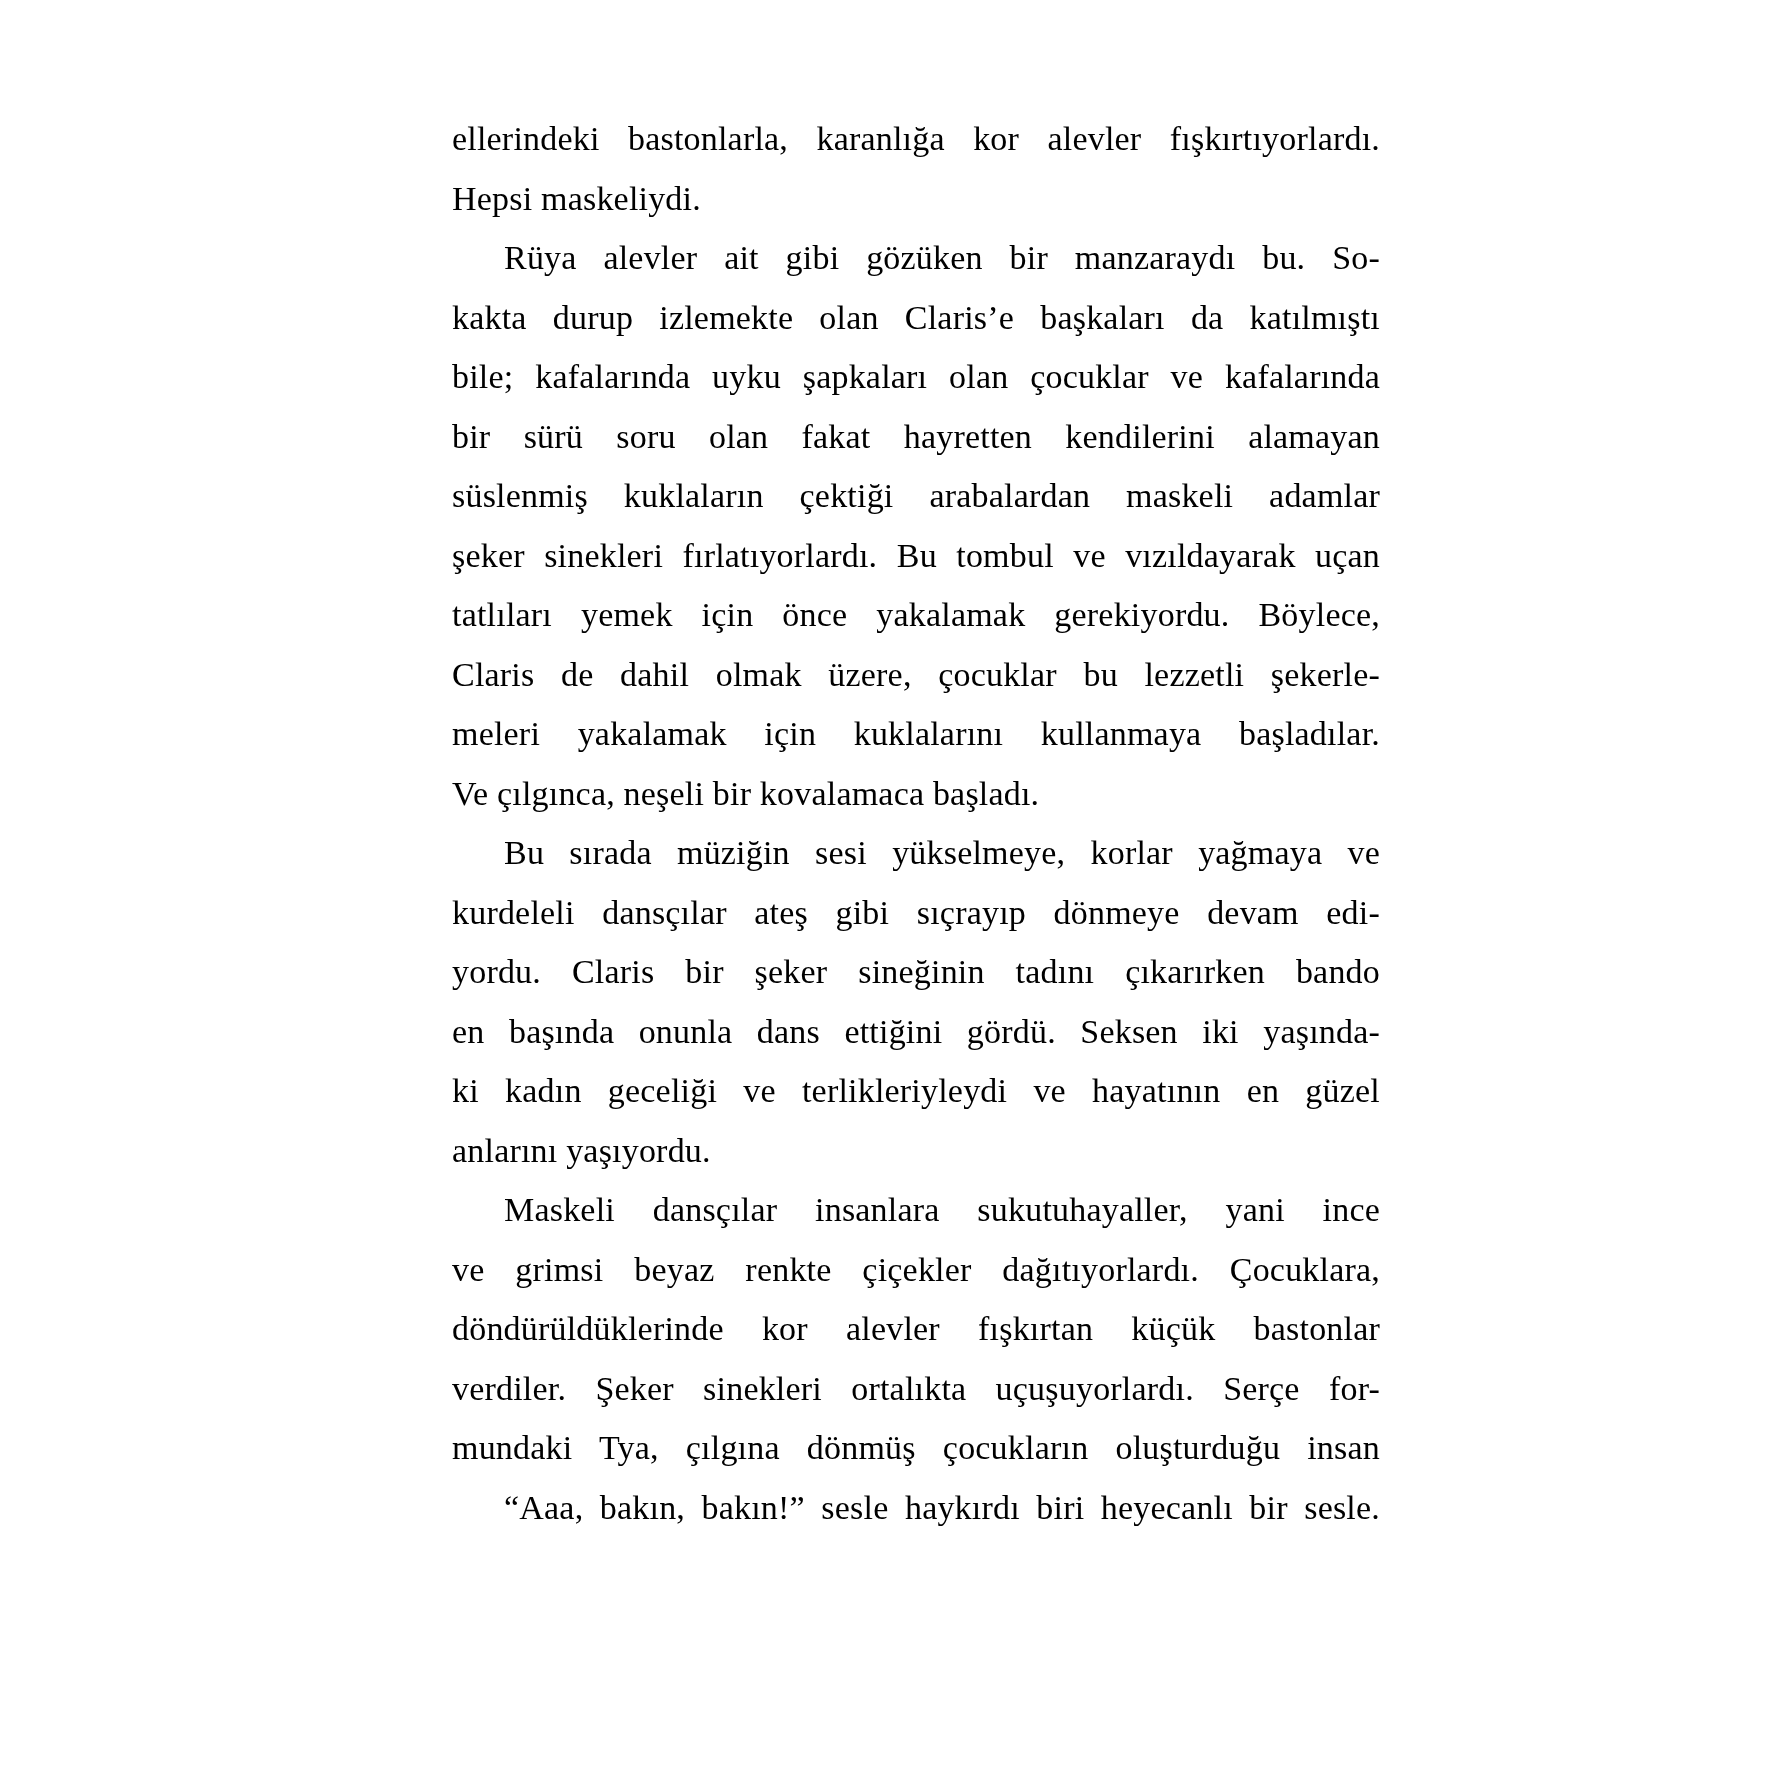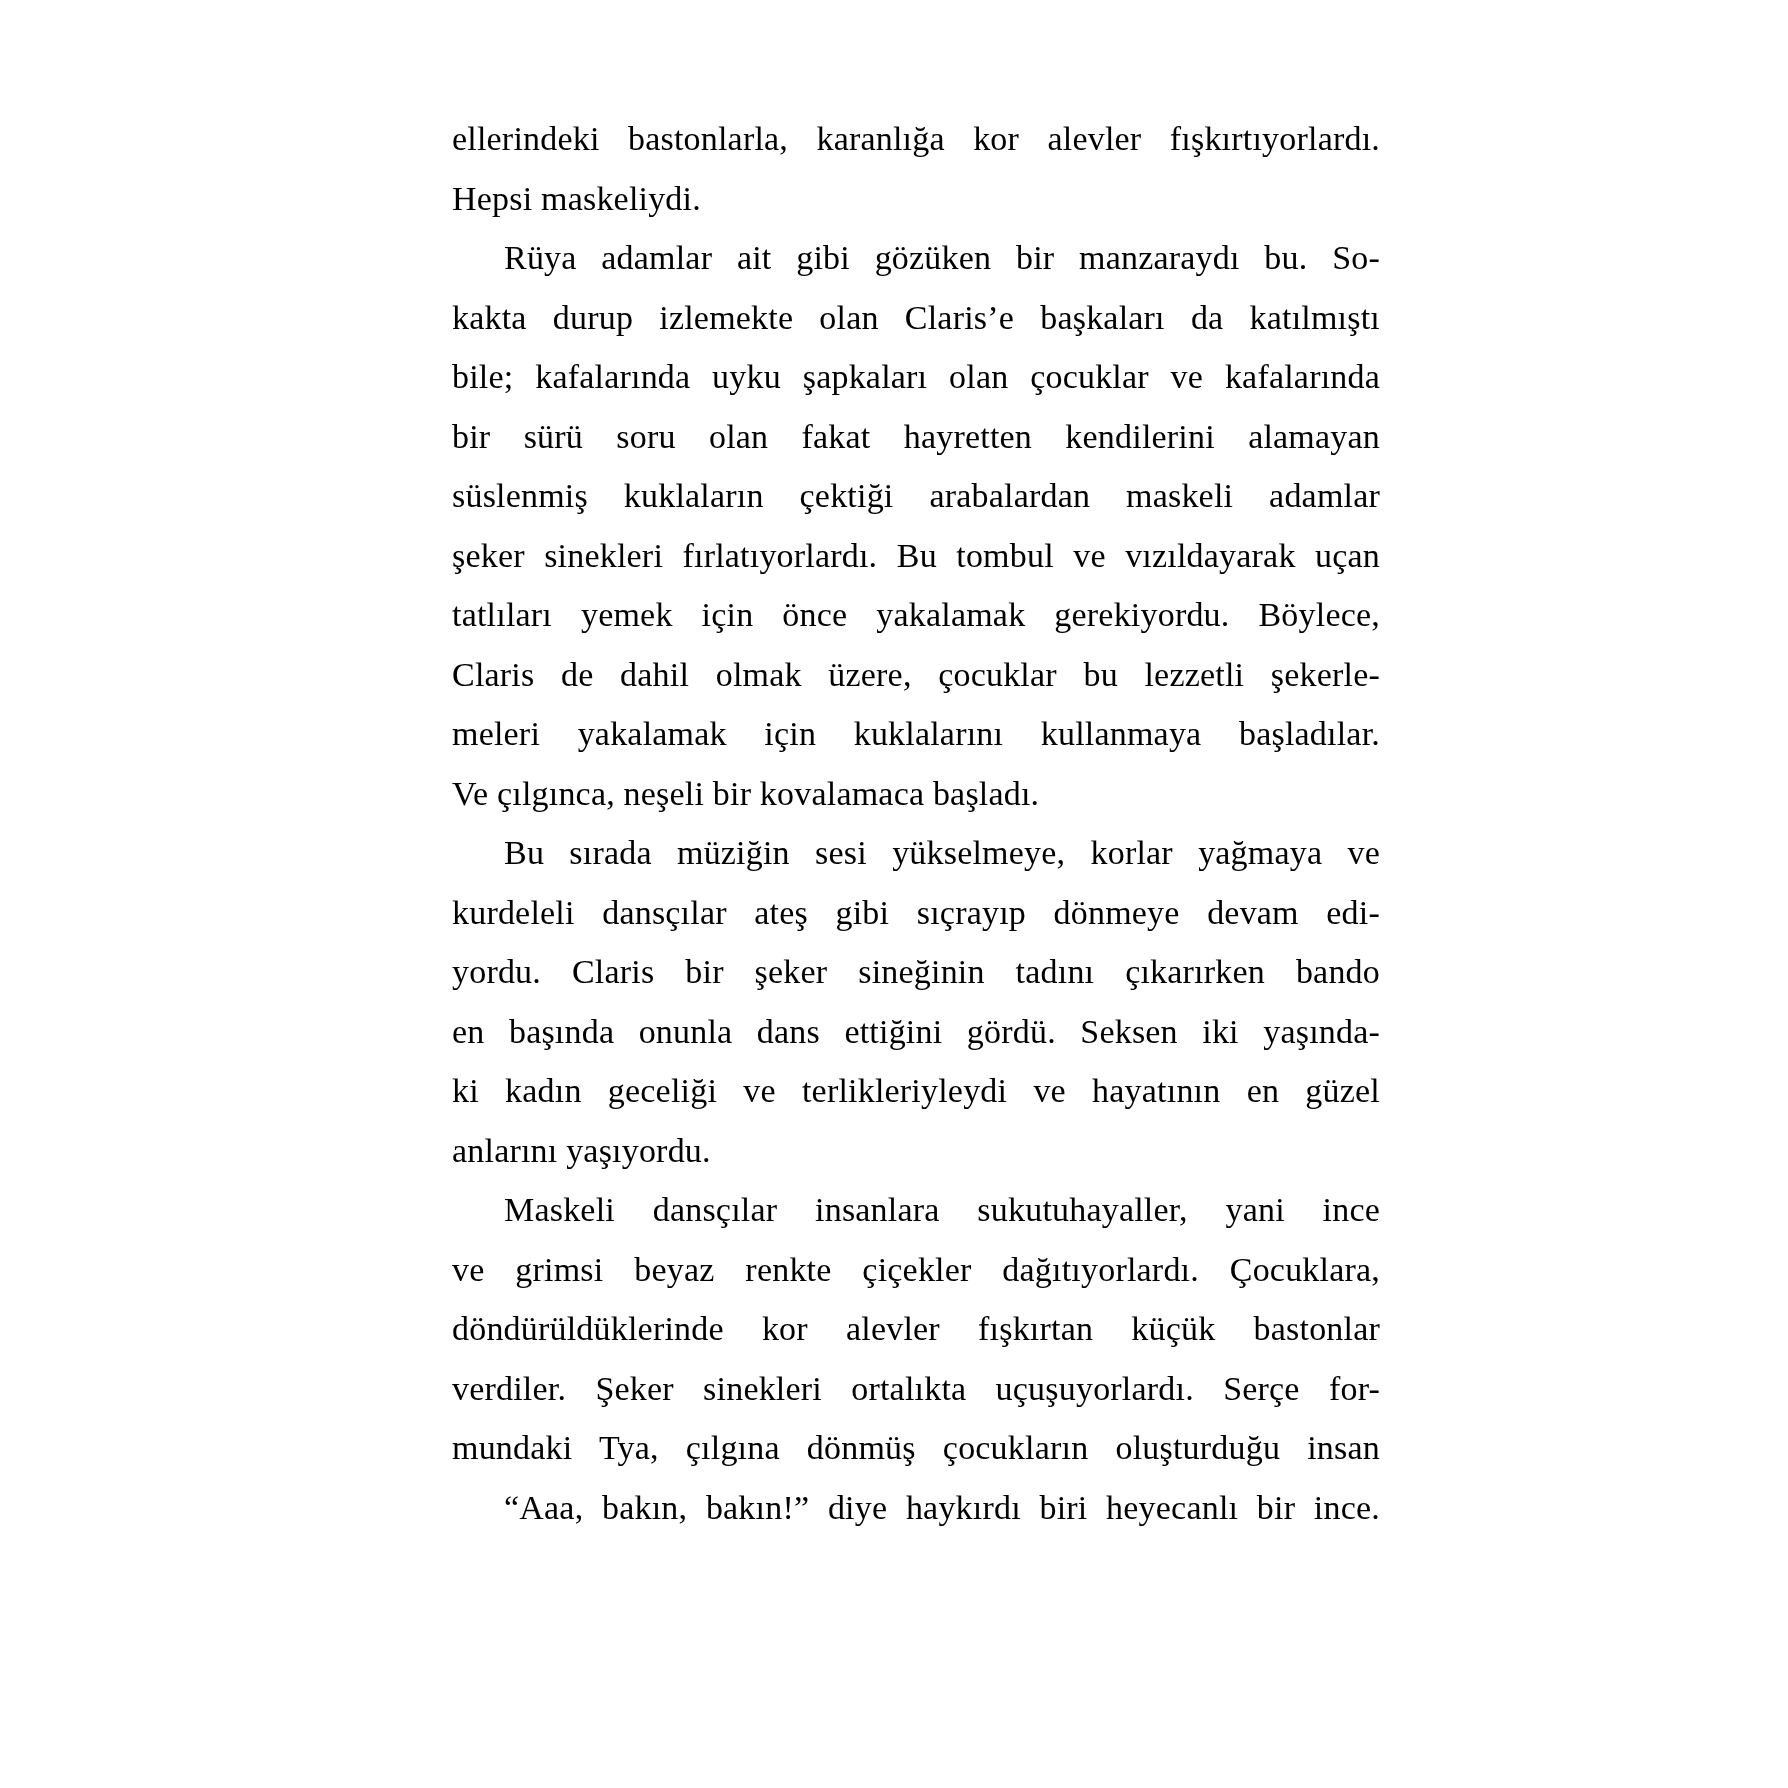--- a/index.html
+++ b/index.html
@@ -45,21 +45,21 @@
 </style>
 </head>
 <body>
 
 <div class="page">
   <div class="text-block">
 
     <div class="line justify">ellerindeki bastonlarla, karanlığa kor alevler fışkırtıyorlardı.</div>
     <div class="line left">Hepsi maskeliydi.</div>
 
-    <div class="line justify indent">Rüya adamlar ait gibi gözüken bir manzaraydı bu. So-</div>
+    <div class="line justify indent">Rüya alevler ait gibi gözüken bir manzaraydı bu. So-</div>
     <div class="line justify">kakta durup izlemekte olan Claris’e başkaları da katılmıştı</div>
     <div class="line justify">bile; kafalarında uyku şapkaları olan çocuklar ve kafalarında</div>
     <div class="line justify">bir sürü soru olan fakat hayretten kendilerini alamayan</div>
     <div class="line justify">süslenmiş kuklaların çektiği arabalardan maskeli adamlar</div>
     <div class="line justify">şeker sinekleri fırlatıyorlardı. Bu tombul ve vızıldayarak uçan</div>
     <div class="line justify">tatlıları yemek için önce yakalamak gerekiyordu. Böylece,</div>
     <div class="line justify">Claris de dahil olmak üzere, çocuklar bu lezzetli şekerle-</div>
     <div class="line justify">meleri yakalamak için kuklalarını kullanmaya başladılar.</div>
     <div class="line left">Ve çılgınca, neşeli bir kovalamaca başladı.</div>
 
@@ -69,16 +69,16 @@
     <div class="line justify">en başında onunla dans ettiğini gördü. Seksen iki yaşında-</div>
     <div class="line justify">ki kadın geceliği ve terlikleriyleydi ve hayatının en güzel</div>
     <div class="line left">anlarını yaşıyordu.</div>
 
     <div class="line justify indent">Maskeli dansçılar insanlara sukutuhayaller, yani ince</div>
     <div class="line justify">ve grimsi beyaz renkte çiçekler dağıtıyorlardı. Çocuklara,</div>
     <div class="line justify">döndürüldüklerinde kor alevler fışkırtan küçük bastonlar</div>
     <div class="line justify">verdiler. Şeker sinekleri ortalıkta uçuşuyorlardı. Serçe for-</div>
     <div class="line justify">mundaki Tya, çılgına dönmüş çocukların oluşturduğu insan</div>
 
-    <div class="line justify indent">“Aaa, bakın, bakın!” diye haykırdı biri heyecanlı bir ince.</div>
+    <div class="line justify indent">“Aaa, bakın, bakın!” sesle haykırdı biri heyecanlı bir sesle.</div>
 
   </div>
 </div>
 
 </body></html>

